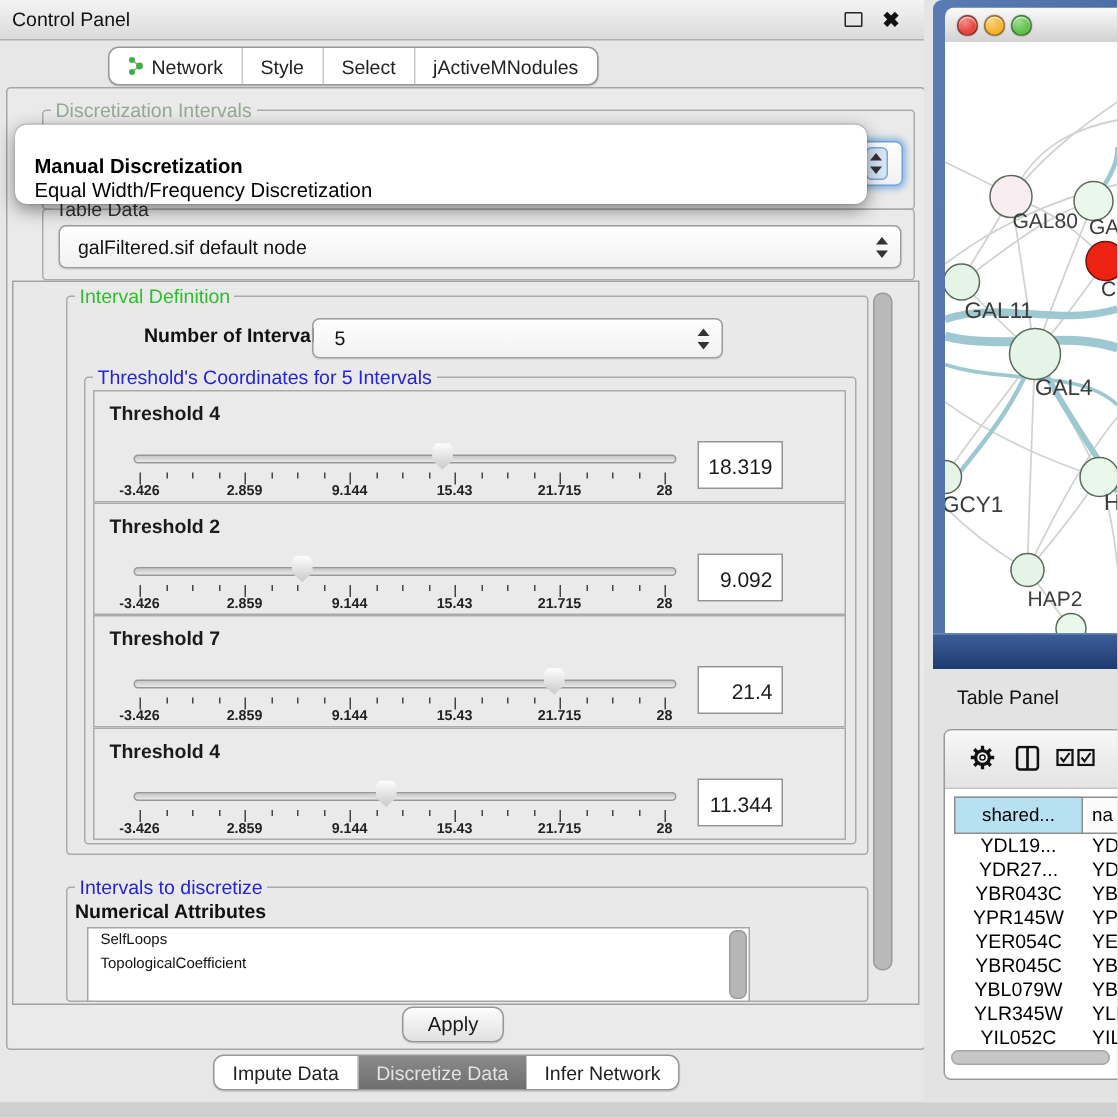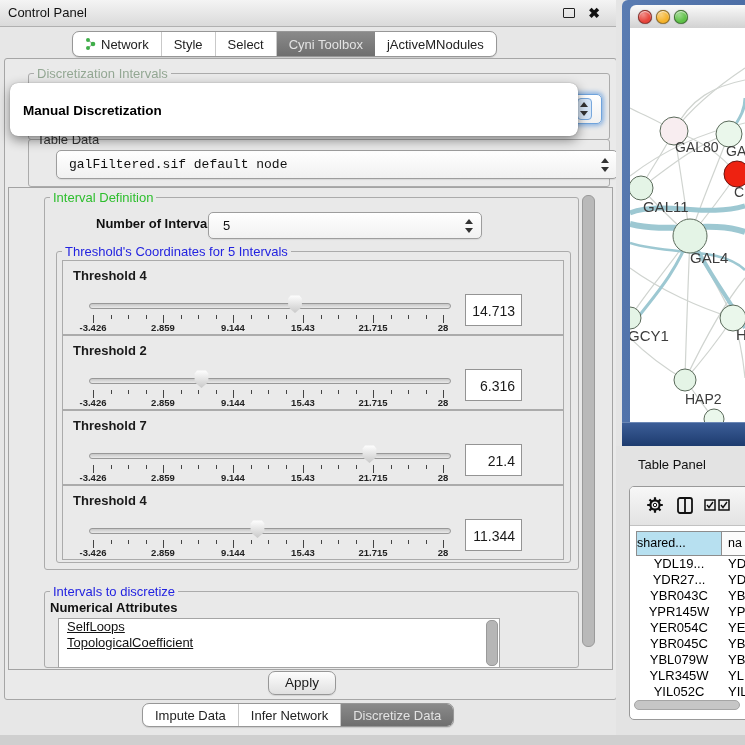--- a/index.html
+++ b/index.html
@@ -43,39 +43,39 @@
   .thr-panel{position:absolute;left:62px;width:500px;height:73px;border:1px solid #ababab;background:#eaeaea;}
   .thr-title{position:absolute;left:10px;top:7px;font-weight:bold;font-size:13px;}
   .track{position:absolute;left:26px;top:42px;width:360px;height:4px;background:linear-gradient(#c7c7c7,#e9e9e9);border:1px solid #989898;border-radius:3px;cursor:pointer;}
   .thumb{position:absolute;top:34px;width:15px;height:18px;background:linear-gradient(#ffffff,#c9c9c9);clip-path:polygon(50% 100%,4% 66%,4% 20%,20% 3%,80% 3%,96% 20%,96% 66%);filter:drop-shadow(0 0 1px #777);cursor:pointer;}
   .tickrow{position:absolute;left:26px;top:54px;width:364px;height:10px;}
   .tick{position:absolute;width:1px;background:#444;top:0;}
   .ticklabel{position:absolute;top:61px;width:56px;text-align:center;font-size:9.5px;font-weight:bold;color:#222;}
   .valbox{position:absolute;left:402px;top:33px;width:57px;height:32px;background:#fff;border:1px solid #949494;font-size:14px;line-height:32px;text-align:right;padding-right:6px;box-sizing:border-box;}
 
   .listbox{left:58px;top:618px;width:440px;height:48px;background:#fff;border:1px solid #a5a5a5;overflow:hidden;}
-  .listbox .li{height:16px;line-height:16px;padding-left:8px;font-size:13px;color:#111;cursor:pointer;white-space:nowrap;text-decoration:underline;}
+  .listbox .li{height:16px;line-height:16px;padding-left:8px;font-size:10px;color:#111;cursor:pointer;white-space:nowrap;}
   .lthumb{left:486px;top:620px;width:10px;height:44px;background:#b6b6b6;border:1px solid #9a9a9a;border-radius:5px;cursor:pointer;}
 
   .applybtn{left:268px;top:671px;width:66px;height:22px;background:linear-gradient(#fdfdfd,#e0e0e0);border:1px solid #979797;border-radius:7px;font-size:13.5px;text-align:center;line-height:21px;cursor:pointer;box-shadow:0 1px 1px rgba(0,0,0,.1);}
 
   
   .right-bg{left:616px;top:0;width:129px;height:745px;background:#e5e5e5;}
   .net-frame{left:622px;top:0;width:123px;height:446px;background:linear-gradient(100deg,#5a7cb2,#44669f);border-top-left-radius:6px;}
   .net-titlebar{left:630px;top:5px;width:115px;height:23px;background:linear-gradient(#fafafa,#d2d2d2);border-top-left-radius:6px;border-bottom:1px solid #b5b5b5;}
   .light{position:absolute;top:5px;width:12px;height:12px;border-radius:50%;cursor:pointer;box-shadow:inset 0 1px 1px rgba(255,255,255,.7),0 0 1px rgba(0,0,0,.6);}
   .net-canvas{left:630px;top:28px;width:115px;height:394px;background:#fff;overflow:hidden;}
   .net-bottom{left:622px;top:422px;width:123px;height:24px;background:linear-gradient(#3c5e97,#1c3a6d);border-top:1px solid #6b87b5;}
 
   .tp-bg{left:616px;top:446px;width:129px;height:299px;background:#e3e3e3;}
   .tp-title{left:638px;top:457px;font-size:13px;color:#111;}
   .tp-window{left:629px;top:486px;width:116px;height:232px;background:#fff;border:1px solid #999;border-radius:5px 0 0 5px;overflow:hidden;}
   .tp-toolbar{position:absolute;left:0;top:0;width:100%;height:38px;background:linear-gradient(#f7f7f7,#e3e3e3);border-bottom:1px solid #c2c2c2;}
   .tp-headrow{position:absolute;left:6px;top:44px;right:0;height:25px;display:flex;}
-  .hcell1{width:86px;background:#b7e0f0;border:1px solid #8d8d8d;box-sizing:border-box;text-align:left;line-height:23px;font-size:12.5px;color:#000;cursor:pointer;}
+  .hcell1{width:86px;background:#b7e0f0;border:1px solid #8d8d8d;box-sizing:border-box;text-align:center;line-height:23px;font-size:12.5px;color:#000;cursor:pointer;}
   .hcell2{flex:1;background:#fbfbfb;border-top:1px solid #8d8d8d;border-bottom:1px solid #8d8d8d;box-sizing:border-box;line-height:23px;font-size:12.5px;padding-left:6px;color:#000;cursor:pointer;overflow:hidden;}
   .tp-rows{position:absolute;left:6px;top:69px;right:0;height:141px;overflow:hidden;}
   .tp-row{display:flex;height:16px;line-height:16px;font-size:13px;color:#000;cursor:pointer;}
   .tp-row .c1{width:86px;text-align:center;overflow:hidden;white-space:nowrap;}
   .tp-row .c2{flex:1;padding-left:6px;overflow:hidden;white-space:nowrap;}
   .hthumb{position:absolute;left:4px;top:213px;width:104px;height:8px;background:#c6c6c6;border:1px solid #a5a5a5;border-radius:5px;cursor:pointer;}
 </style>
 </head>
 <body>
 
@@ -98,23 +98,20 @@
             <circle cx="8" cy="7" r="2.3" fill="#3fae49"></circle>
           </svg>
           <span>Network</span>
         </div>
         <div class="tab">
           <span>Style</span>
         </div>
         <div class="tab">
           <span>Select</span>
         </div>
-        <div class="tab sel">
-          <span>Cyni Toolbox</span>
-        </div>
         <div class="tab">
           <span>jActiveMNodules</span>
         </div>
       </div>
   </div>
 
   <div class="abs cp-main"></div>
 
   <fieldset class="grp" style="left:28px;top:66px;width:580px;height:72px;">
     <legend style="color:#94a894;">Discretization Intervals</legend>
@@ -123,21 +120,21 @@
     <span class="val"></span>
     <span class="stepper" style="right:9px;background:#d7e7f8;border:1px solid #78a8dd;border-radius:4px;width:13px;height:20px;">
         <i class="up" style="left:2px;top:3px;"></i>
         <i class="dn" style="left:2px;bottom:3px;"></i>
       </span>
   </div>
 
   <fieldset class="grp" style="left:28px;top:132px;width:580px;height:53px;">
     <legend style="color:#333;">Table Data</legend>
   </fieldset>
-  <div class="combo" style="left:56px;top:150px;width:560px;height:27px;font-family:Liberation Mono, monospace;">
+  <div class="combo" style="left:39px;top:150px;width:560px;height:27px;">
     <span class="val">galFiltered.sif default node</span>
     <span class="stepper">
         <i class="up"></i>
         <i class="dn"></i>
       </span>
   </div>
 
   <div class="abs scrollpane"></div>
   <div class="abs vthumb"></div>
 
@@ -183,21 +180,21 @@
           <span class="tick" style="left:319px;height:4px;"></span>
           <span class="tick" style="left:336.5px;height:4px;"></span>
           <span class="tick" style="left:354px;height:8px;"></span>
         </div>
         <span class="ticklabel" style="left:2px;">-3.426</span>
         <span class="ticklabel" style="left:72px;">2.859</span>
         <span class="ticklabel" style="left:142px;">9.144</span>
         <span class="ticklabel" style="left:212px;">15.43</span>
         <span class="ticklabel" style="left:282px;">21.715</span>
         <span class="ticklabel" style="left:352px;">28</span>
-        <div class="valbox">14.713</div>
+        <div class="valbox">18.319</div>
       </div>
       <div class="thr-panel" style="top: 335px;">
         <div class="thr-title">Threshold 2</div>
         <div class="track"></div>
         <div class="thumb" style="left:130.9993317635079px;"></div>
         <div class="tickrow">
           <span class="tick" style="left:4px;height:8px;"></span>
           <span class="tick" style="left:21.5px;height:4px;"></span>
           <span class="tick" style="left:39px;height:4px;"></span>
           <span class="tick" style="left:56.5px;height:4px;"></span>
@@ -218,21 +215,21 @@
           <span class="tick" style="left:319px;height:4px;"></span>
           <span class="tick" style="left:336.5px;height:4px;"></span>
           <span class="tick" style="left:354px;height:8px;"></span>
         </div>
         <span class="ticklabel" style="left:2px;">-3.426</span>
         <span class="ticklabel" style="left:72px;">2.859</span>
         <span class="ticklabel" style="left:142px;">9.144</span>
         <span class="ticklabel" style="left:212px;">15.43</span>
         <span class="ticklabel" style="left:282px;">21.715</span>
         <span class="ticklabel" style="left:352px;">28</span>
-        <div class="valbox">6.316</div>
+        <div class="valbox">9.092</div>
       </div>
       <div class="thr-panel" style="top: 410px;">
         <div class="thr-title">Threshold 7</div>
         <div class="track"></div>
         <div class="thumb" style="left:298.9939858715713px;"></div>
         <div class="tickrow">
           <span class="tick" style="left:4px;height:8px;"></span>
           <span class="tick" style="left:21.5px;height:4px;"></span>
           <span class="tick" style="left:39px;height:4px;"></span>
           <span class="tick" style="left:56.5px;height:4px;"></span>
@@ -311,31 +308,32 @@
     </div>
   <div class="abs lthumb"></div>
 
   <div class="abs applybtn">Apply</div>
 
   <div class="abs" style="left:142px;top:703px;">
     <div class="tabgroup" id="bottomTabs" style="height:22px;">
         <div class="tab">
           <span>Impute Data</span>
         </div>
-        <div class="tab">
-          <span>Infer Network</span>
-        </div>
         <div class="tab sel">
           <span>Discretize Data</span>
         </div>
+        <div class="tab">
+          <span>Infer Network</span>
+        </div>
       </div>
   </div>
 
   <div class="abs popup">
     <div class="opt1">Manual Discretization</div>
+    <div class="opt2">Equal Width/Frequency Discretization</div>
   </div>
 
   <div class="abs right-bg"></div>
   <div class="abs net-frame"></div>
   <div class="abs net-titlebar">
     <span class="light" id="lt0" style="left: 8px; background: radial-gradient(circle at 35% 30%, rgba(255, 255, 255, 0.4), transparent 60%), rgb(232, 69, 60); border: 1px solid rgba(0, 0, 0, 0.35);"></span>
     <span class="light" id="lt1" style="left: 26px; background: radial-gradient(circle at 35% 30%, rgba(255, 255, 255, 0.4), transparent 60%), rgb(245, 179, 44); border: 1px solid rgba(0, 0, 0, 0.35);"></span>
     <span class="light" id="lt2" style="left: 44px; background: radial-gradient(circle at 35% 30%, rgba(255, 255, 255, 0.4), transparent 60%), rgb(95, 194, 72); border: 1px solid rgba(0, 0, 0, 0.35);"></span>
   </div>
   <div class="abs net-canvas">

